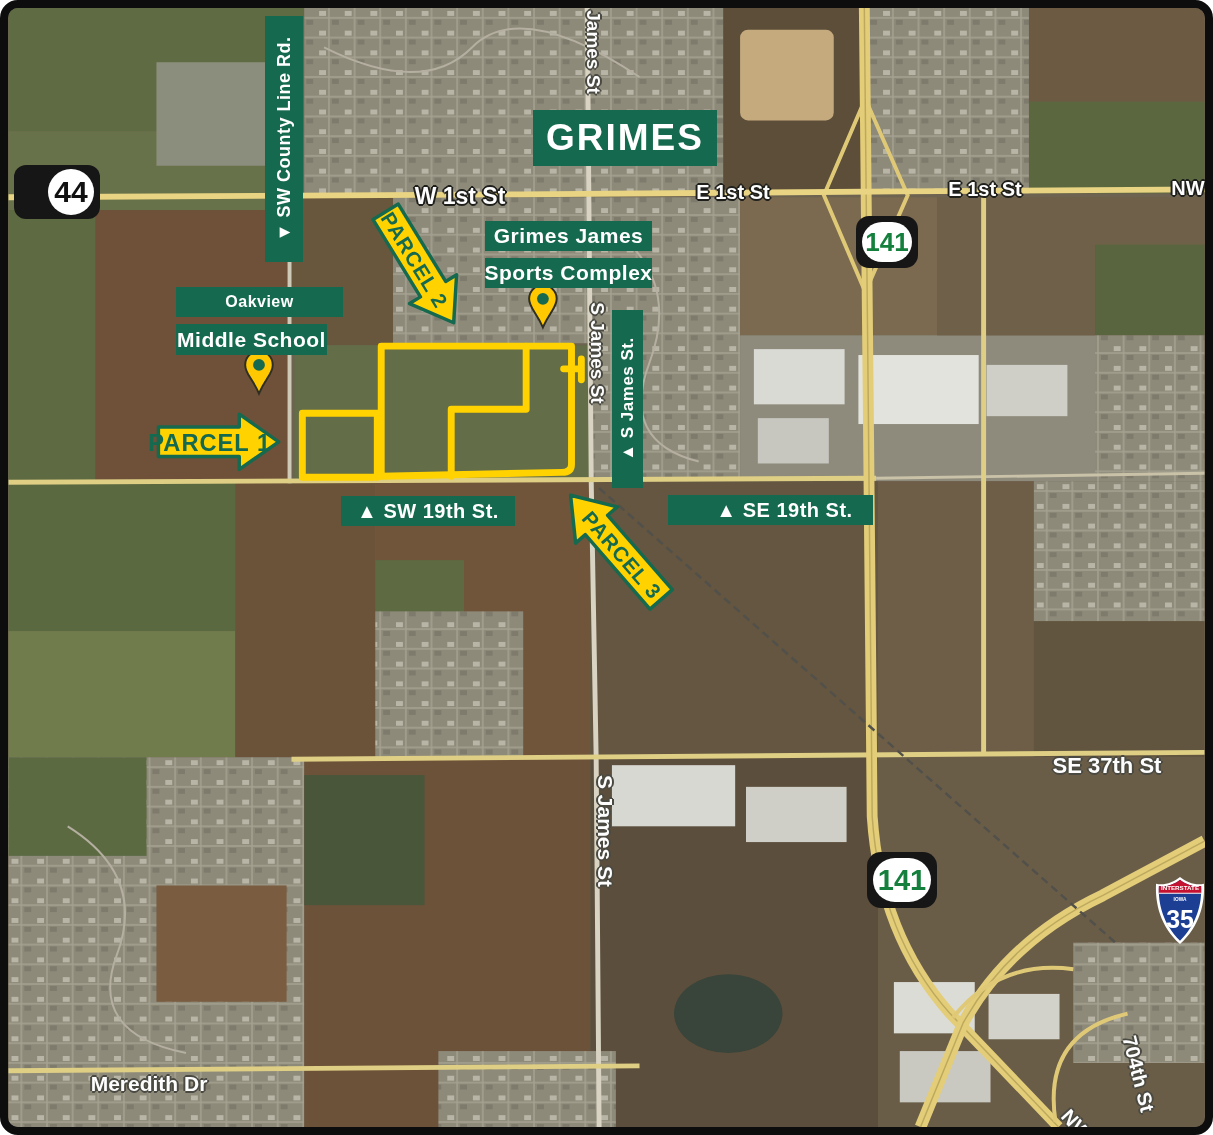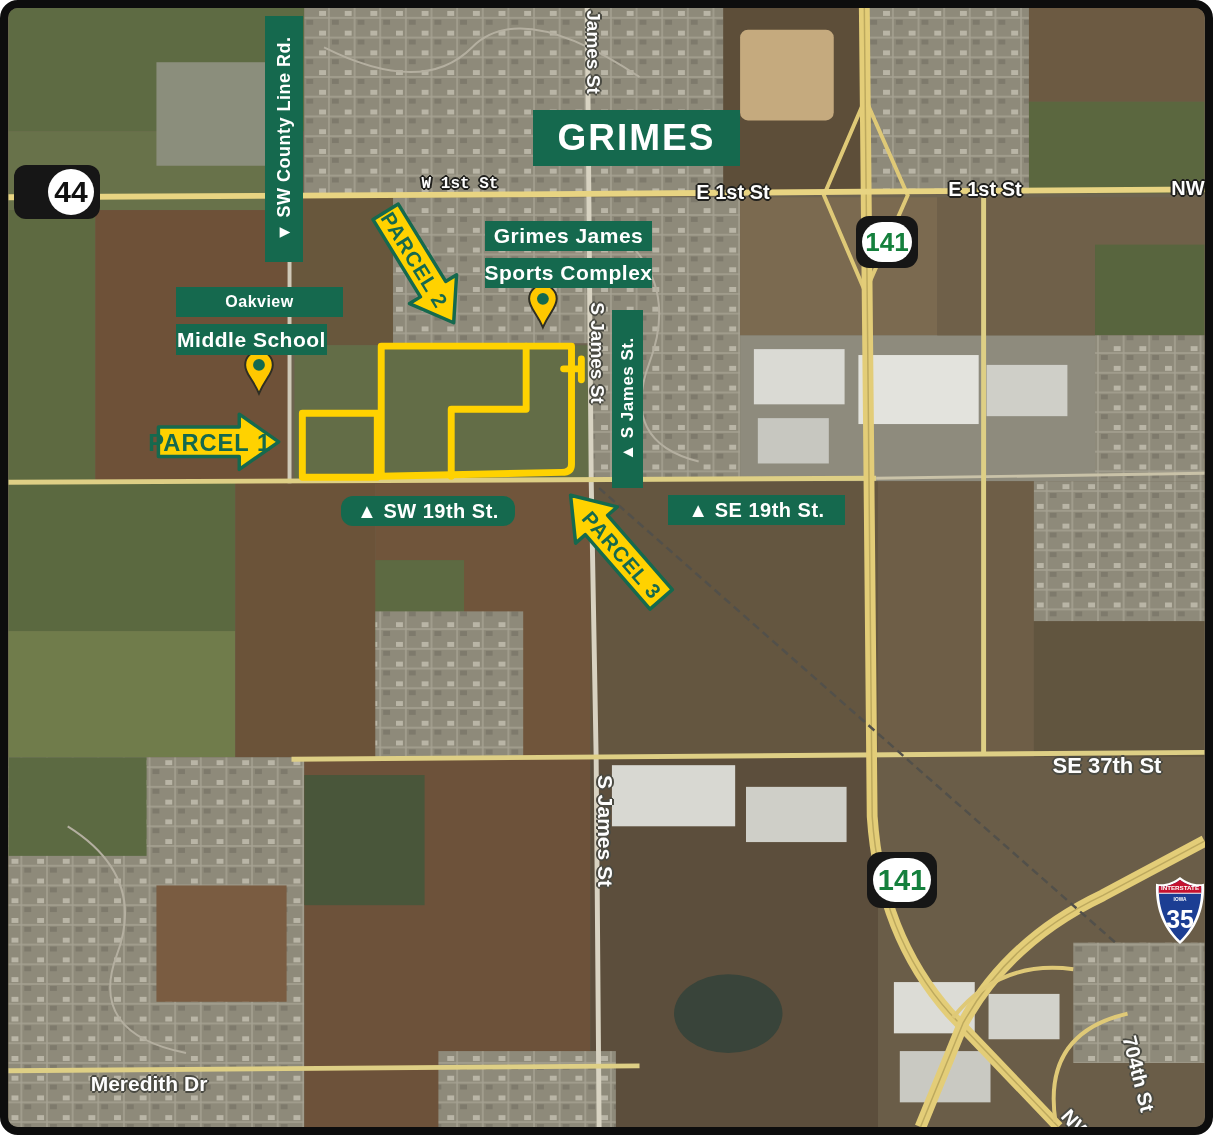--- a/index.html
+++ b/index.html
@@ -133,46 +133,46 @@
     <g transform="translate(417,263) rotate(58.5)">
       <polygon points="-66,-15 26,-15 26,-28 66,0 26,28 26,15 -66,15" fill="#FFD200" stroke="#15694e" stroke-width="3.5" stroke-linejoin="round"></polygon>
       <text x="-9" y="8" text-anchor="middle" font-size="21" font-weight="bold" fill="#15694e" letter-spacing="1" font-family="Liberation Sans, DejaVu Sans, sans-serif">PARCEL 2</text>
     </g>
     <g transform="translate(616,547) rotate(229)">
       <polygon points="-70,-15 30,-15 30,-28 70,0 30,28 30,15 -70,15" fill="#FFD200" stroke="#15694e" stroke-width="3.5" stroke-linejoin="round"></polygon>
       <text transform="rotate(180)" x="10" y="8" text-anchor="middle" font-size="21" font-weight="bold" fill="#15694e" letter-spacing="1" font-family="Liberation Sans, DejaVu Sans, sans-serif">PARCEL 3</text>
     </g>
   </svg>
 
-  <div class="street" style="left:452px;top:176px;font-size:16px;font-family:Liberation Mono, monospace;">W 1st St</div>
+  <div class="street" style="left:452px;top:188px;font-size:23px;">W 1st St</div>
   <div class="street" style="left:725px;top:184px;font-size:20px;">E 1st St</div>
   <div class="street" style="left:977px;top:181px;font-size:20px;">E 1st St</div>
   <div class="street" style="left:1180px;top:180px;font-size:20px;">NW</div>
   <div class="street soft" style="left:585px;top:44px;font-size:19px;transform:translate(-50%,-50%) rotate(90deg);">James St</div>
   <div class="street soft" style="left:589px;top:345px;font-size:19px;transform:translate(-50%,-50%) rotate(90deg);">S James St</div>
   <div class="street soft" style="left:597px;top:823px;font-size:21px;transform:translate(-50%,-50%) rotate(90deg);">S James St</div>
   <div class="street soft" style="left:1099px;top:758px;font-size:22px;">SE 37th St</div>
   <div class="street soft" style="left:141px;top:1076px;font-size:21px;">Meredith Dr</div>
   <div class="street soft" style="left:1130px;top:1066px;font-size:20px;transform:translate(-50%,-50%) rotate(76deg);">704th St</div>
   <div class="street soft" style="left:1068px;top:1117px;font-size:20px;transform:translate(-50%,-50%) rotate(48deg);">NW</div>
 
-  <div class="gbox" style="left:525px;top:102px;width:207px;height:56px;font-size:37px;letter-spacing:2px;">GRIMES</div>
+  <div class="gbox" style="left:525px;top:102px;width:184px;height:56px;font-size:37px;letter-spacing:2px;">GRIMES</div>
 
   <div class="gbox vwrap" style="left:257px;top:8px;width:38px;height:246px;">
     <div class="vinner" style="width:246px;height:38px;line-height:38px;font-size:18px;">▼ SW County Line Rd.</div>
   </div>
 
   <div class="gbox" style="left:168px;top:279px;width:167px;height:30px;font-size:16px;">Oakview</div>
   <div class="gbox" style="left:168px;top:316px;width:151px;height:31px;font-size:21px;">Middle School</div>
 
   <div class="gbox" style="left:477px;top:213px;width:167px;height:30px;font-size:21px;">Grimes James</div>
   <div class="gbox" style="left:477px;top:250px;width:167px;height:30px;font-size:21px;">Sports Complex</div>
 
-  <div class="gbox" style="left:333px;top:488px;width:174px;height:30px;font-size:20px;border-radius:12px;">▲ SW 19th St.</div>
-  <div class="gbox" style="left:660px;top:487px;width:177px;height:30px;font-size:20px;">▲ SE 19th St.</div>
+  <div class="gbox" style="left:333px;top:488px;width:174px;height:30px;font-size:20px;">▲ SW 19th St.</div>
+  <div class="gbox" style="left:660px;top:487px;width:177px;height:30px;font-size:20px;padding-left:28px;">▲ SE 19th St.</div>
 
   <div class="gbox vwrap" style="left:604px;top:302px;width:31px;height:178px;">
     <div class="vinner" style="width:178px;height:31px;line-height:31px;font-size:17px;">▲ S James St.</div>
   </div>
 
   <div class="sh-out sh44" style="left:6px;top:157px;width:58px;height:54px;padding-left:28px;">
     <div class="inner" style="width:46px;height:46px;font-size:30px;">44</div>
   </div>
   <div class="sh-out sh141" style="left:848px;top:208px;width:62px;height:52px;border-radius:13px;">
     <div class="inner" style="width:50px;height:40px;border-radius:20px;font-size:26px;">141</div>

